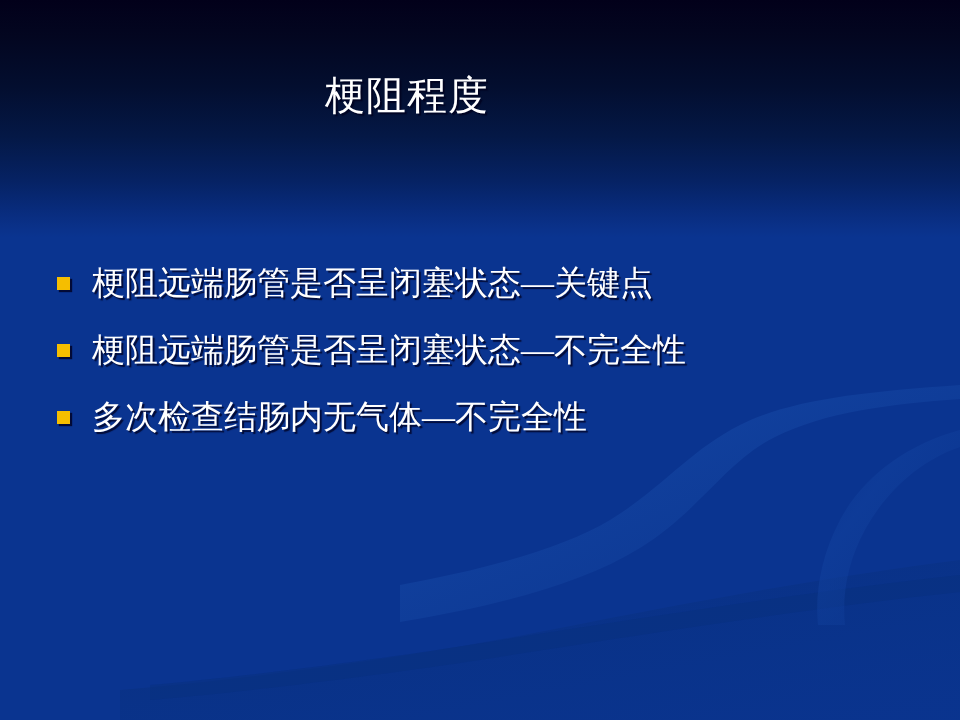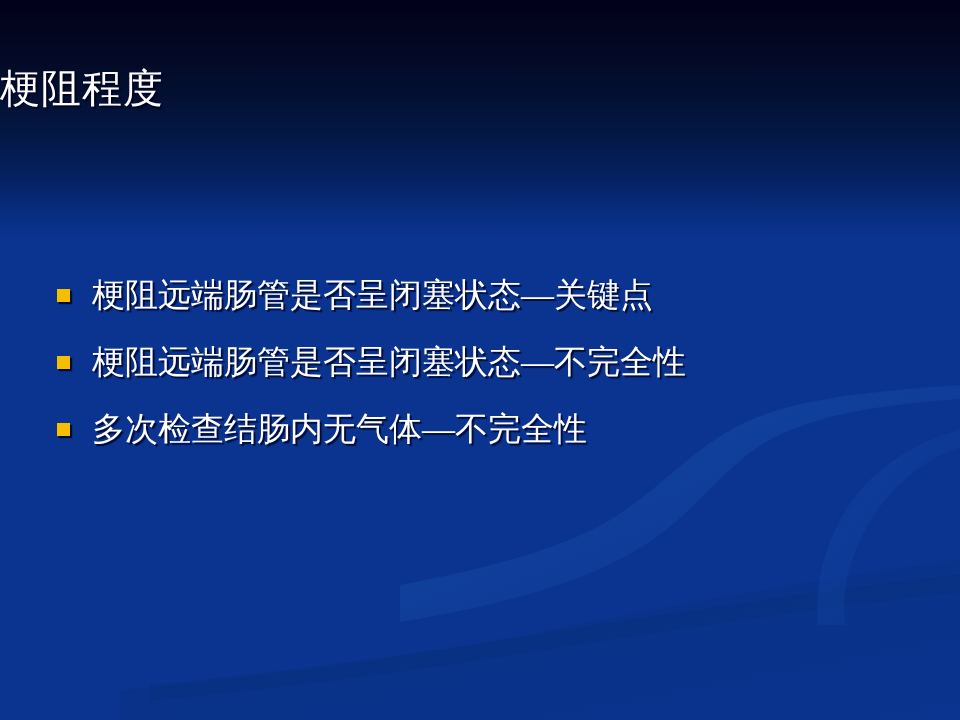--- a/index.html
+++ b/index.html
@@ -42,23 +42,23 @@
     top: 0;
     width: 960px;
     height: 720px;
     display: block;
   }
 
   
   .title {
     position: absolute;
     left: 0;
-    top: 65px;
+    top: 72px;
     width: 814px;
-    text-align: left;
+    text-align: center;
     color: #ffffff;
     font-size: 40px;
     line-height: 48px;
     font-weight: normal;
     letter-spacing: 1px;
     text-shadow: 2px 2px 1px rgba(0, 0, 30, 0.78);
     white-space: nowrap;
   }
 
   
@@ -96,21 +96,20 @@
     background: #f5be00;
     box-shadow: 2px 2px 1px rgba(0, 0, 32, 0.8);
   }
 
   .bullet-text {
     display: block;
     word-break: break-all;
   }
   .bullet-text.nowrap {
     white-space: nowrap;
-    margin-top: 12px;
   }
 </style>
 </head>
 <body>
 
 <div class="slide">
 
   <div class="decor">
     <svg viewBox="0 0 960 720" xmlns="http://www.w3.org/2000/svg" aria-hidden="true">
       <defs>

